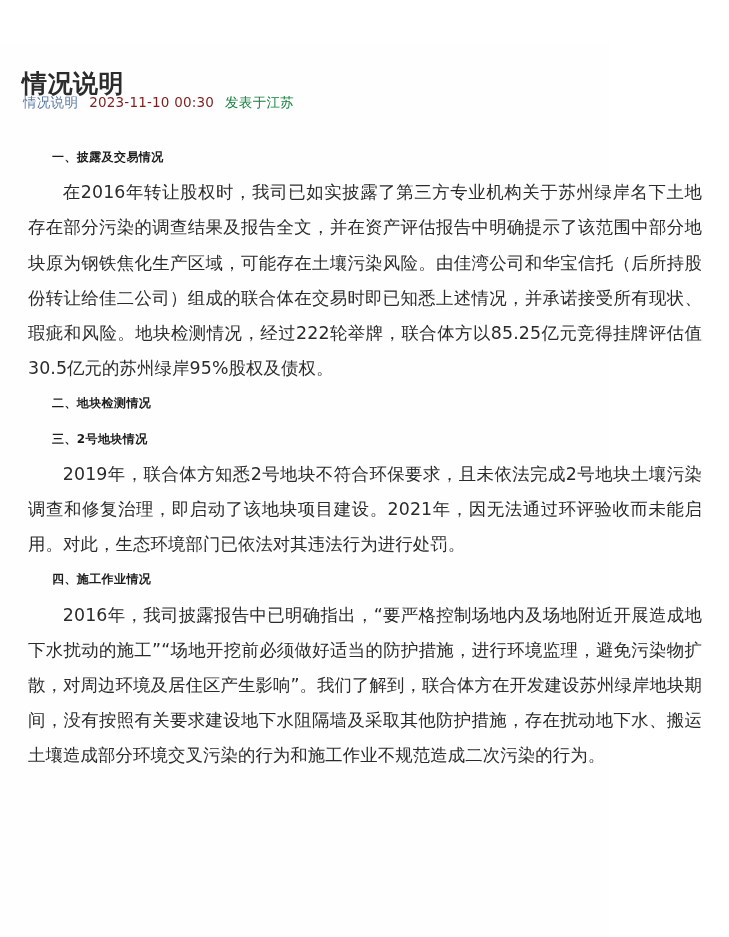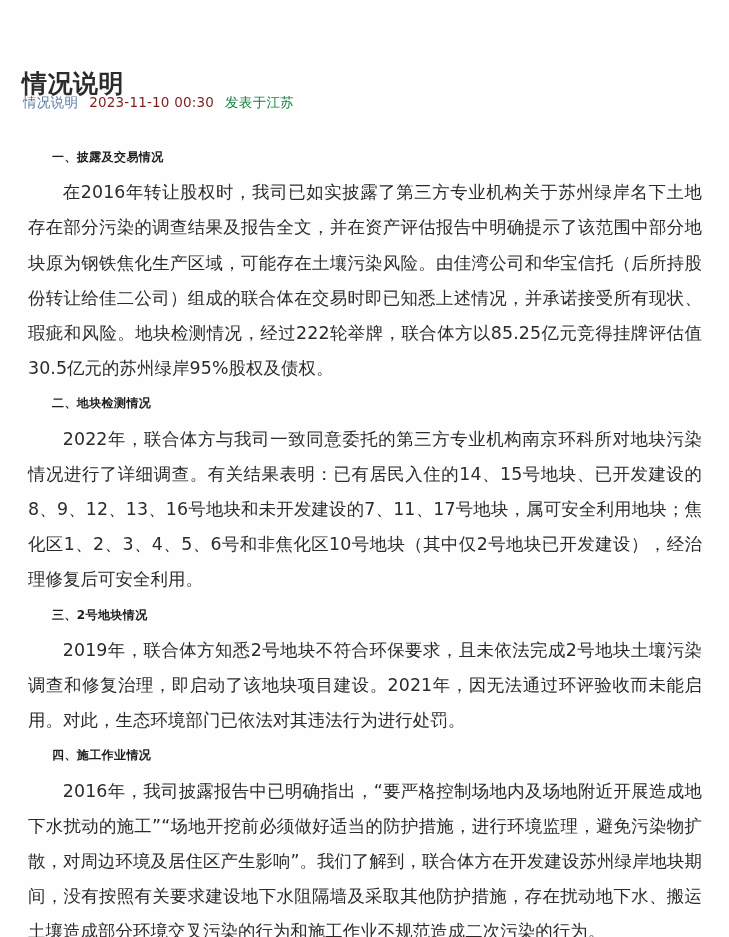--- a/index.html
+++ b/index.html
@@ -103,20 +103,19 @@
   <div class="byline">
     <span class="byline-account">情况说明</span>
     <span class="byline-datetime">2023-11-10 00:30</span>
     <span class="byline-location">发表于江苏</span>
   </div>
 
   <div class="body-content">
       <h2 class="heading">一、披露及交易情况</h2>
       <p class="para">在2016年转让股权时，我司已如实披露了第三方专业机构关于苏州绿岸名下土地存在部分污染的调查结果及报告全文，并在资产评估报告中明确提示了该范围中部分地块原为钢铁焦化生产区域，可能存在土壤污染风险。由佳湾公司和华宝信托（后所持股份转让给佳二公司）组成的联合体在交易时即已知悉上述情况，并承诺接受所有现状、瑕疵和风险。地块检测情况，经过222轮举牌，联合体方以85.25亿元竞得挂牌评估值30.5亿元的苏州绿岸95%股权及债权。</p>
       <h2 class="heading">二、地块检测情况</h2>
-      <p class="para">2022年，联合体方与我司一致同意委托的第三方专业机构南京环科所对地块污染情况进行了详细调查。有关结果表明：已有居民入住的14、15号地块、已开发建设的8、9、12、13、16号地块和未开发建设的7、11、17号地块，属可安全利用地块；焦化区1、2、3、4、5、6号和非焦化区10号地块（其中仅2号地块已开发建设），经治理修复后可安全利用。</p>
       <h2 class="heading">三、2号地块情况</h2>
       <p class="para">2019年，联合体方知悉2号地块不符合环保要求，且未依法完成2号地块土壤污染调查和修复治理，即启动了该地块项目建设。2021年，因无法通过环评验收而未能启用。对此，生态环境部门已依法对其违法行为进行处罚。</p>
       <h2 class="heading">四、施工作业情况</h2>
       <p class="para">2016年，我司披露报告中已明确指出，“要严格控制场地内及场地附近开展造成地下水扰动的施工”“场地开挖前必须做好适当的防护措施，进行环境监理，避免污染物扩散，对周边环境及居住区产生影响”。我们了解到，联合体方在开发建设苏州绿岸地块期间，没有按照有关要求建设地下水阻隔墙及采取其他防护措施，存在扰动地下水、搬运土壤造成部分环境交叉污染的行为和施工作业不规范造成二次污染的行为。</p>
     </div>
 
 </div>
 
 </body></html>

